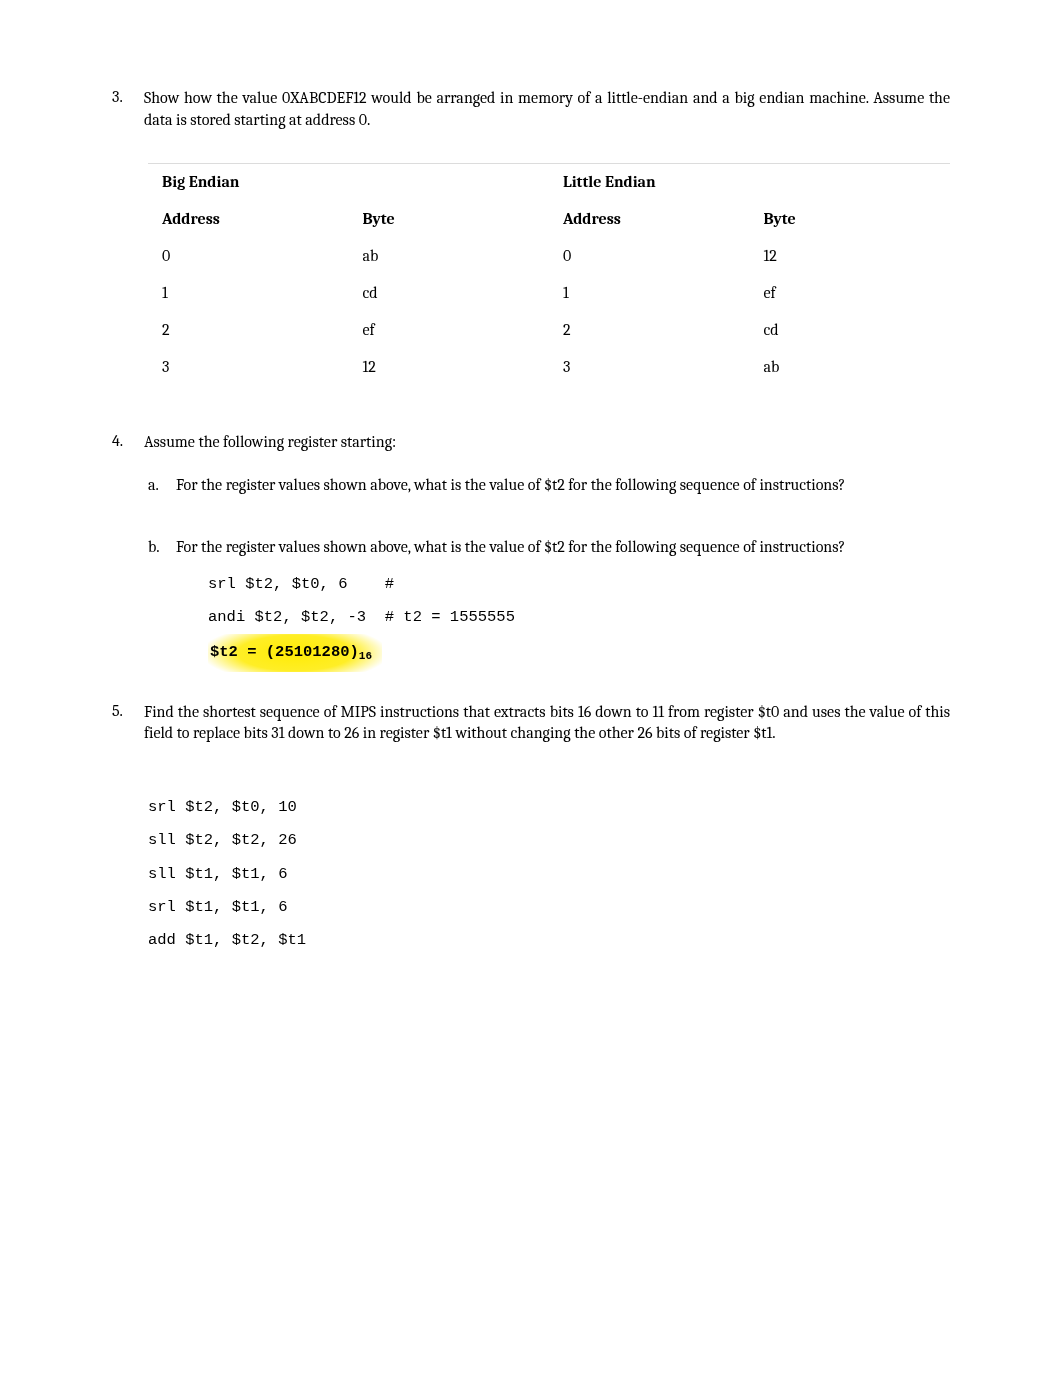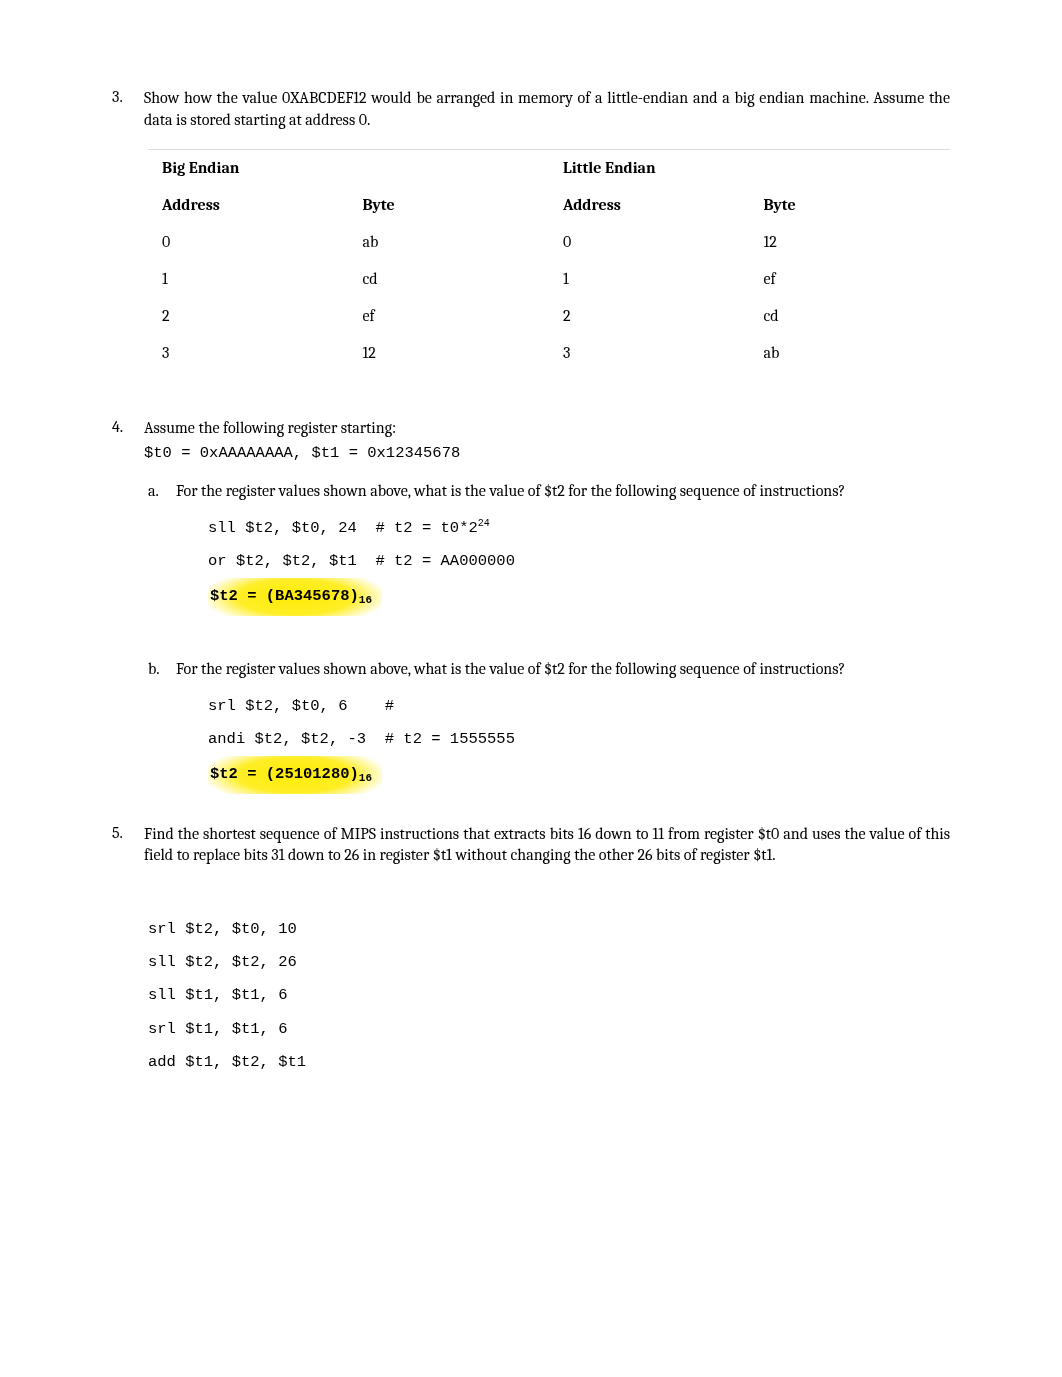--- a/index.html
+++ b/index.html
@@ -36,21 +36,21 @@
     width: 28px;
     flex-shrink: 0;
   }
   .sub-body {
     flex: 1;
     text-align: justify;
   }
   table.endian {
     width: 100%;
     border-collapse: collapse;
-    margin: 18px 0 28px 0;
+    margin: 32px 0 28px 0;
     table-layout: fixed;
   }
   table.endian th, table.endian td {
     text-align: left;
     padding: 9px 14px;
     font-size: 16px;
     font-weight: normal;
     position: relative;
   }
   table.endian th {
@@ -154,32 +154,28 @@
     </tbody>
       </table>
   </div>
 
   <div class="spacer-md"></div>
 
   <div class="q-item" style="margin-bottom:2px;">
     <div class="q-num">4.</div>
     <div class="q-body" style="text-align:left;">Assume the following register starting:</div>
   </div>
-  <div class="reg-line">$t0 = 0xAAAAAAAA, $t1 = 0x12345678</div>
 
   <div class="spacer-sm"></div>
 
   <div class="block-indent">
     <div class="sub-item">
       <div class="sub-letter">a.</div>
       <div class="sub-body">For the register values shown above, what is the value of $t2 for the following sequence of instructions?</div>
     </div>
-    <div class="code-block"><span>sll $t2, $t0, 24  # t2 = t0*2</span><sup class="tiny">24</sup>
-<span>or $t2, $t2, $t1  # t2 = AA000000</span>
-<span class="highlight"><span>$t2 = (BA345678)</span><sub>16</sub></span></div>
   </div>
 
   <div class="spacer-lg"></div>
 
   <div class="block-indent">
     <div class="sub-item">
       <div class="sub-letter">b.</div>
       <div class="sub-body">For the register values shown above, what is the value of $t2 for the following sequence of instructions?</div>
     </div>
     <div class="code-block"><span>srl $t2, $t0, 6    #</span>

